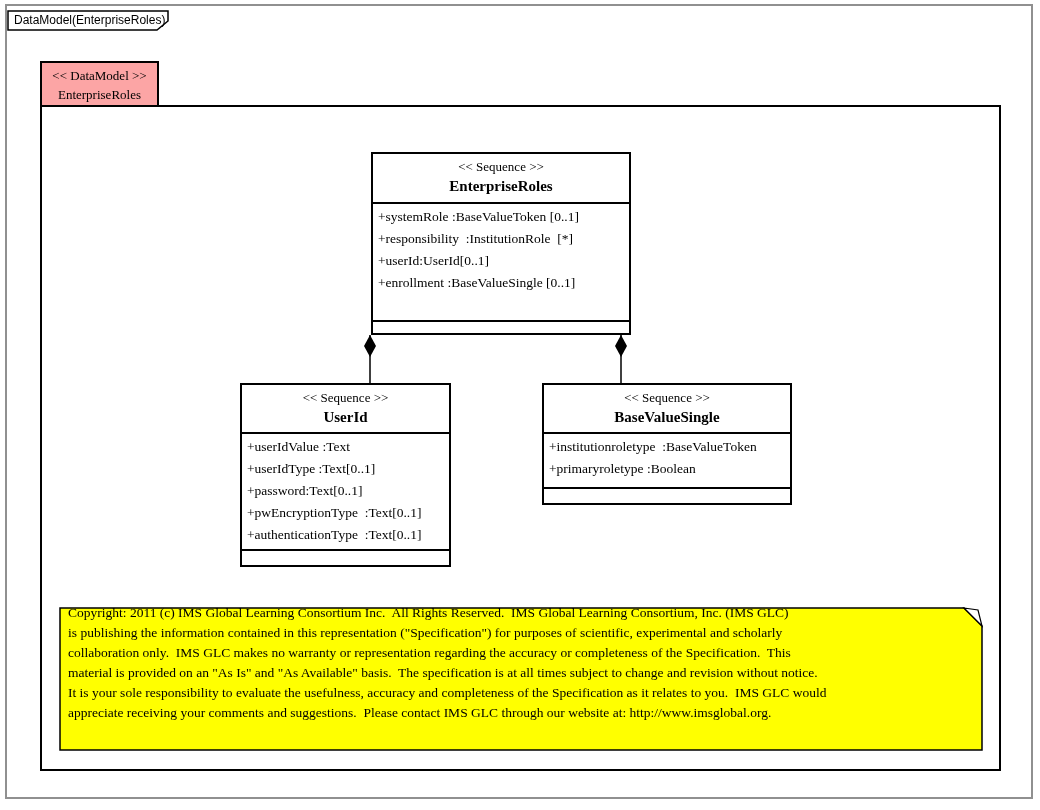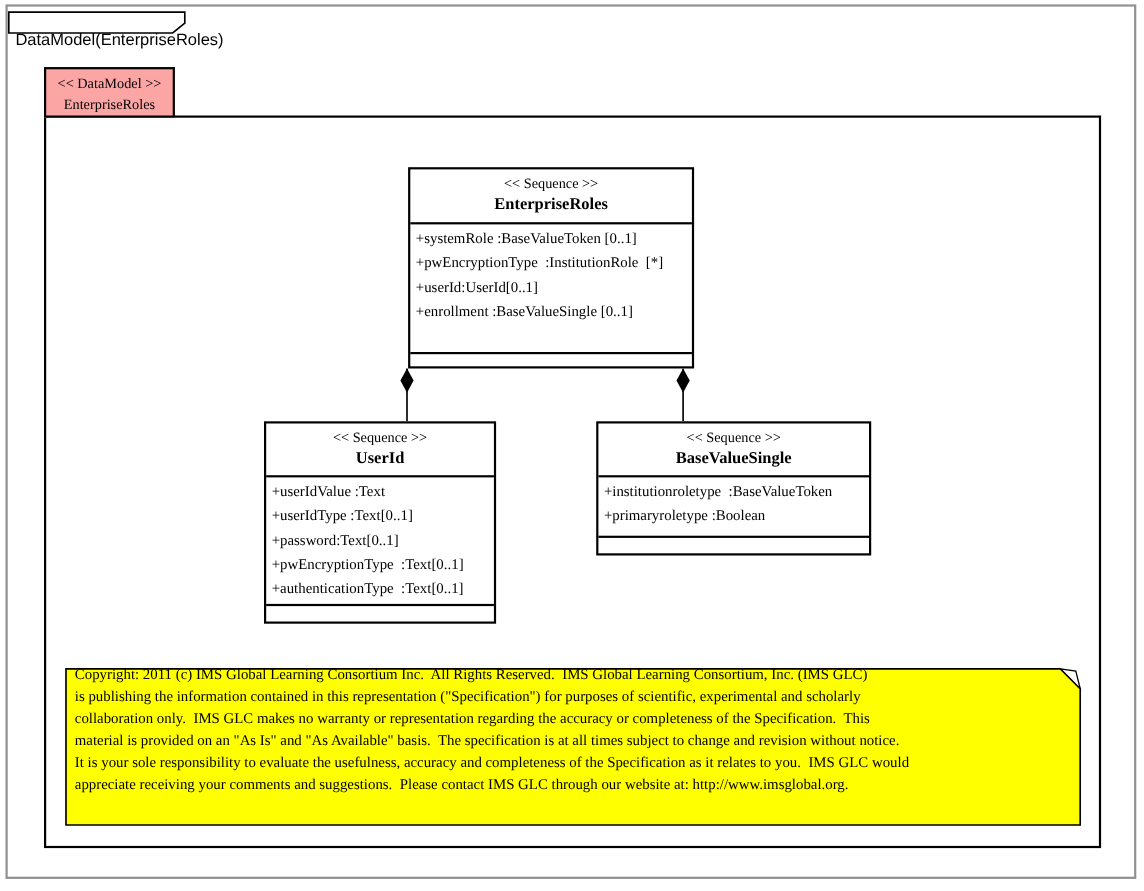--- a/index.html
+++ b/index.html
@@ -10,21 +10,21 @@
   }
   .abs { position:absolute; box-sizing:border-box; }
 
   
   .outer-frame { left:5px; top:4px; width:1028px; height:795px;
     border:2px solid #909090; background:transparent; z-index:0; }
 
   
   .diagram-tab { left:8px; top:11px; width:160px; height:19px; z-index:4; }
   .diagram-tab span { display:block; padding-left:6px; font-family:"Liberation Sans", sans-serif;
-    font-size:15px; line-height:19px; white-space:pre;margin-top:16px; }
+    font-size:12px; line-height:19px; white-space:pre; }
 
   
   .pkg-header { left:40px; top:61px; width:119px; height:46px;
     border:2px solid #000; background:#fca5a5; z-index:3; text-align:center; padding-top:3px; }
   .pkg-header .st  { font-size:13px; line-height:19px; white-space:pre; }
   .pkg-header .nm  { font-size:13px; line-height:19px; white-space:pre; }
   .pkg-body { left:40px; top:105px; width:961px; height:666px;
     border:2px solid #000; background:transparent; z-index:1; }
 
   
@@ -85,21 +85,21 @@
 </div>
 <div class="abs pkg-body"></div>
 
 <div class="abs uml-class cls-enterpriseroles">
   <div class="cls-header">
     <div class="cls-st">&lt;&lt; Sequence &gt;&gt;</div>
     <div class="cls-nm">EnterpriseRoles</div>
   </div>
   <div class="cls-attrs">
     <div>+systemRole :BaseValueToken [0..1]</div>
-    <div>+pwEncryptionType  :InstitutionRole  [*]</div>
+    <div>+responsibility  :InstitutionRole  [*]</div>
     <div>+userId:UserId[0..1]</div>
     <div>+enrollment :BaseValueSingle [0..1]</div>
   </div>
   <div class="cls-empty"></div>
 </div>
 
 <div class="abs uml-class cls-userid">
   <div class="cls-header">
     <div class="cls-st">&lt;&lt; Sequence &gt;&gt;</div>
     <div class="cls-nm">UserId</div>

